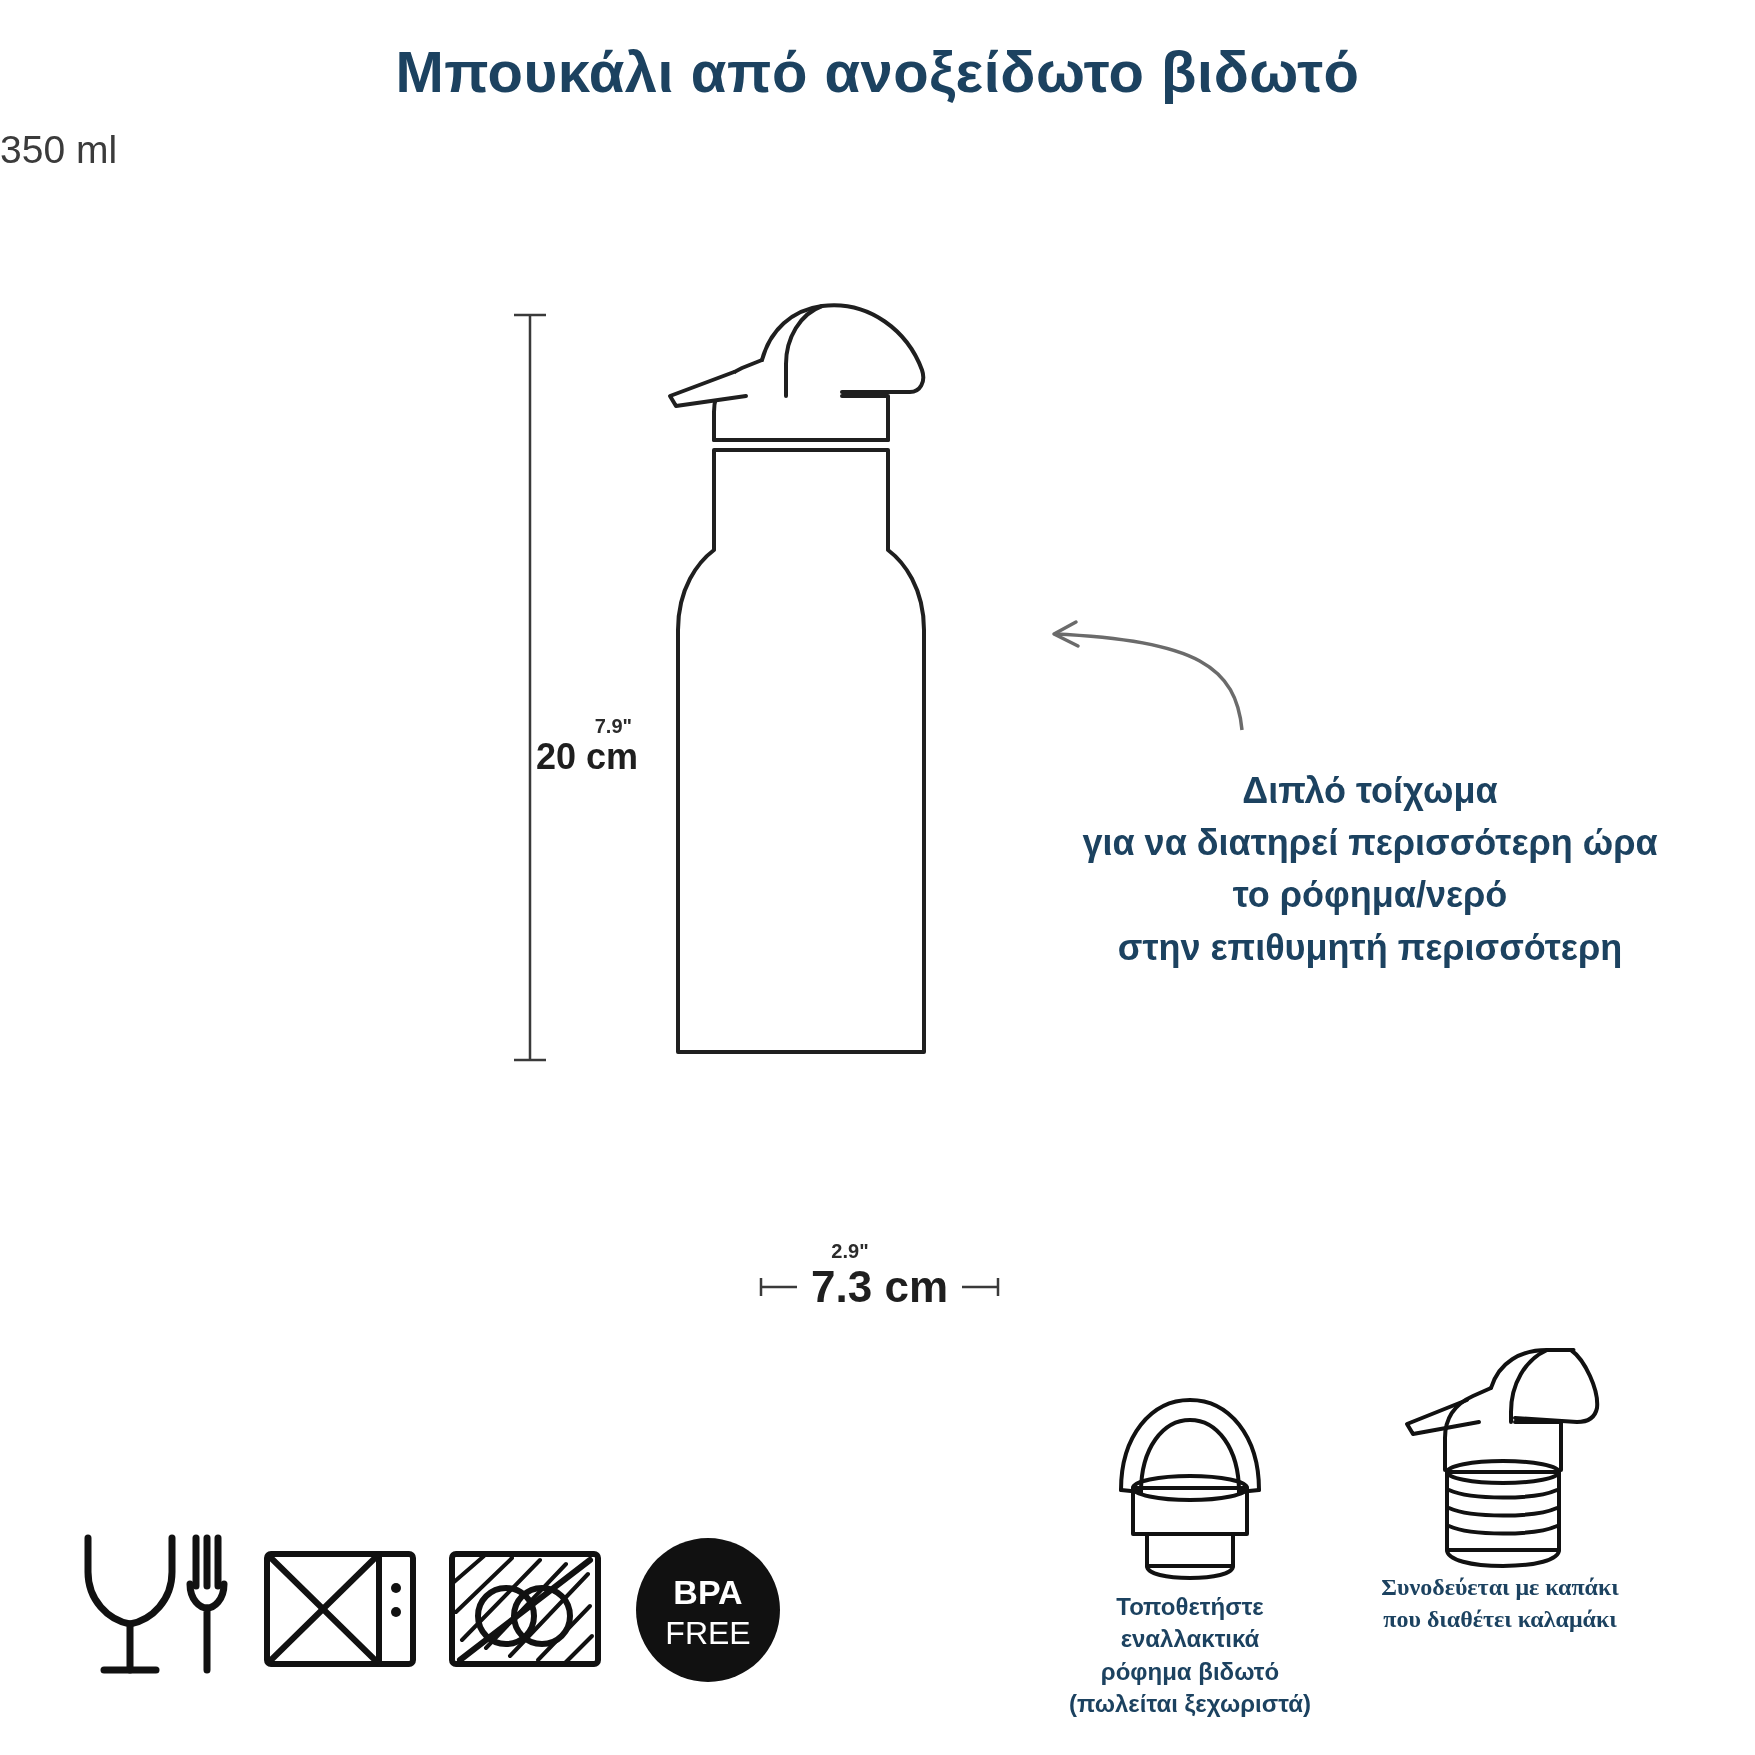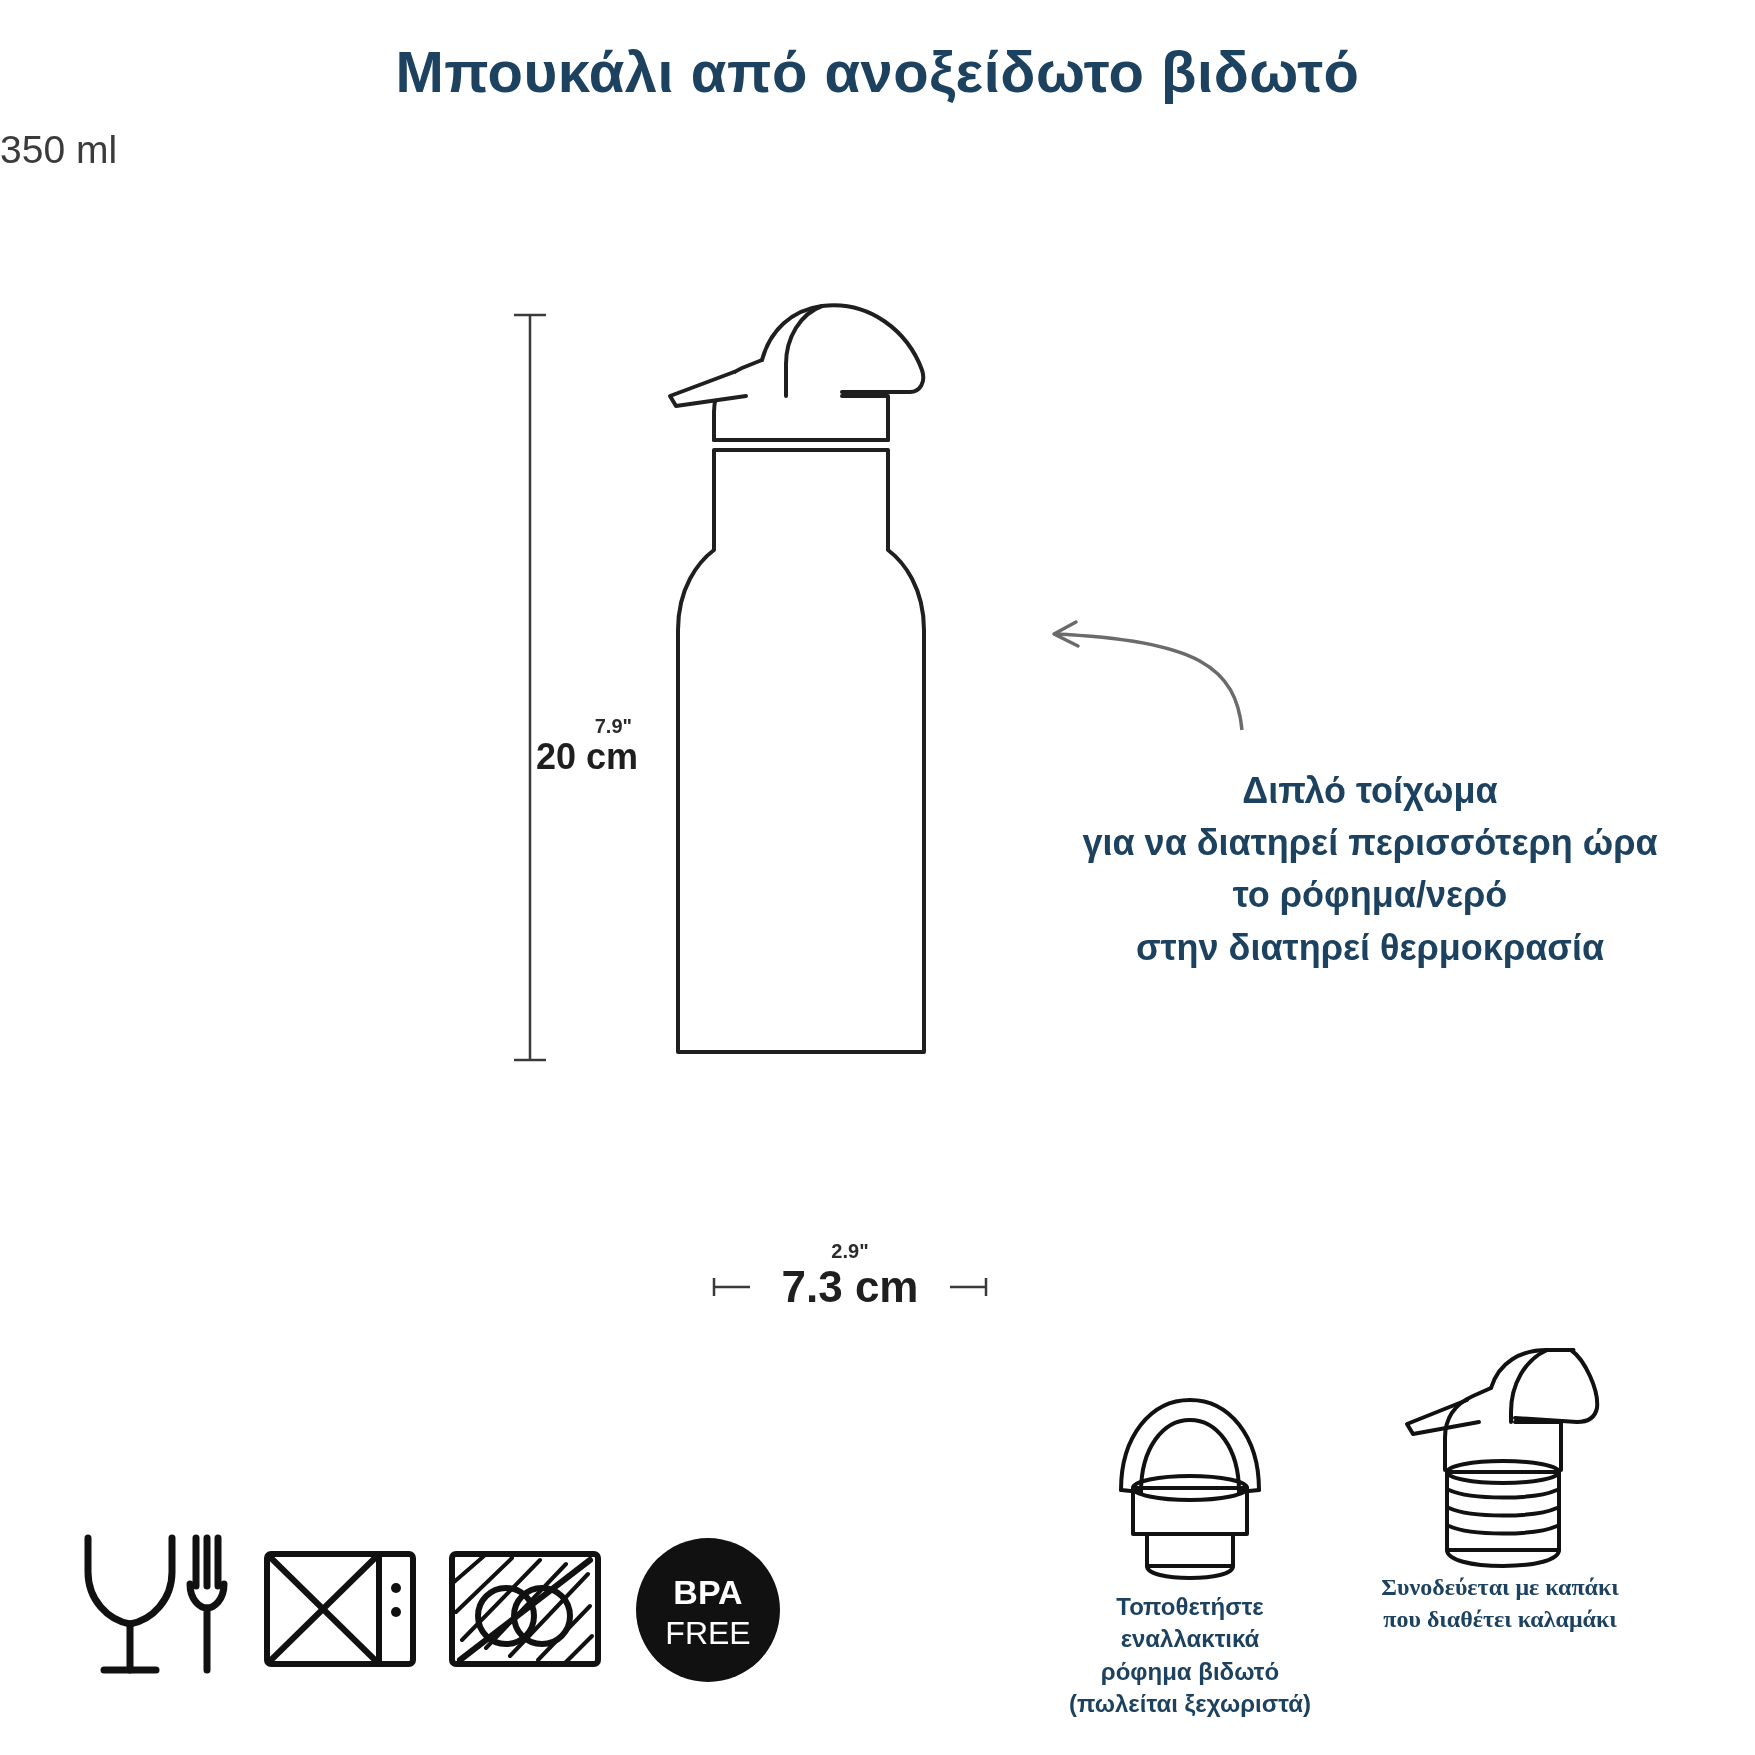--- a/index.html
+++ b/index.html
@@ -187,21 +187,21 @@
     </svg>
   </div>
 
   <div class="dim-height">
     <div class="inch">7.9"</div>
     <div class="cm">20 cm</div>
   </div>
 
   <div class="dim-width">
     <div class="inch">2.9"</div>
-    <div style="display:flex;align-items:center;justify-content:center;gap:30px;">
+    <div style="display:flex;align-items:center;justify-content:flex-end;gap:12px;">
       <svg width="40" height="26">
         <g stroke="#3a3a3a" stroke-width="2.5" fill="none">
           <line x1="2" y1="4" x2="2" y2="22"></line>
           <line x1="2" y1="13" x2="38" y2="13"></line>
         </g>
       </svg>
       <div class="cm">7.3 cm</div>
       <svg width="40" height="26">
         <g stroke="#3a3a3a" stroke-width="2.5" fill="none">
           <line x1="38" y1="4" x2="38" y2="22"></line>
@@ -213,21 +213,21 @@
 
   <svg style="position:absolute; left:1030px; top:610px;" width="220" height="130">
     <path d="M212 120 C206 58 168 30 24 24" stroke="#6b6b6b" stroke-width="3.5" fill="none"></path>
     <path d="M24 24 L46 12 M24 24 L48 36" stroke="#6b6b6b" stroke-width="3.5" fill="none" stroke-linecap="round"></path>
   </svg>
 
   <div class="callout">
     <div>Διπλό τοίχωμα</div>
     <div>για να διατηρεί περισσότερη ώρα</div>
     <div>το ρόφημα/νερό</div>
-    <div>στην διατηρεί θερμοκρασία</div>
+    <div>στην επιθυμητή περισσότερη</div>
   </div>
 
   <div class="icon-row">
 
     <div class="icon-box" style="left:0;">
       <svg width="170" height="180" viewBox="0 0 170 180" fill="none" stroke="#111" stroke-width="7" stroke-linecap="round" stroke-linejoin="round">
         <path d="M18 18 L18 52 C18 80 38 100 60 104 L60 150"></path>
         <path d="M102 18 L102 52 C102 80 82 100 60 104"></path>
         <line x1="34" y1="150" x2="86" y2="150"></line>
         <path d="M126 18 L126 66"></path>

